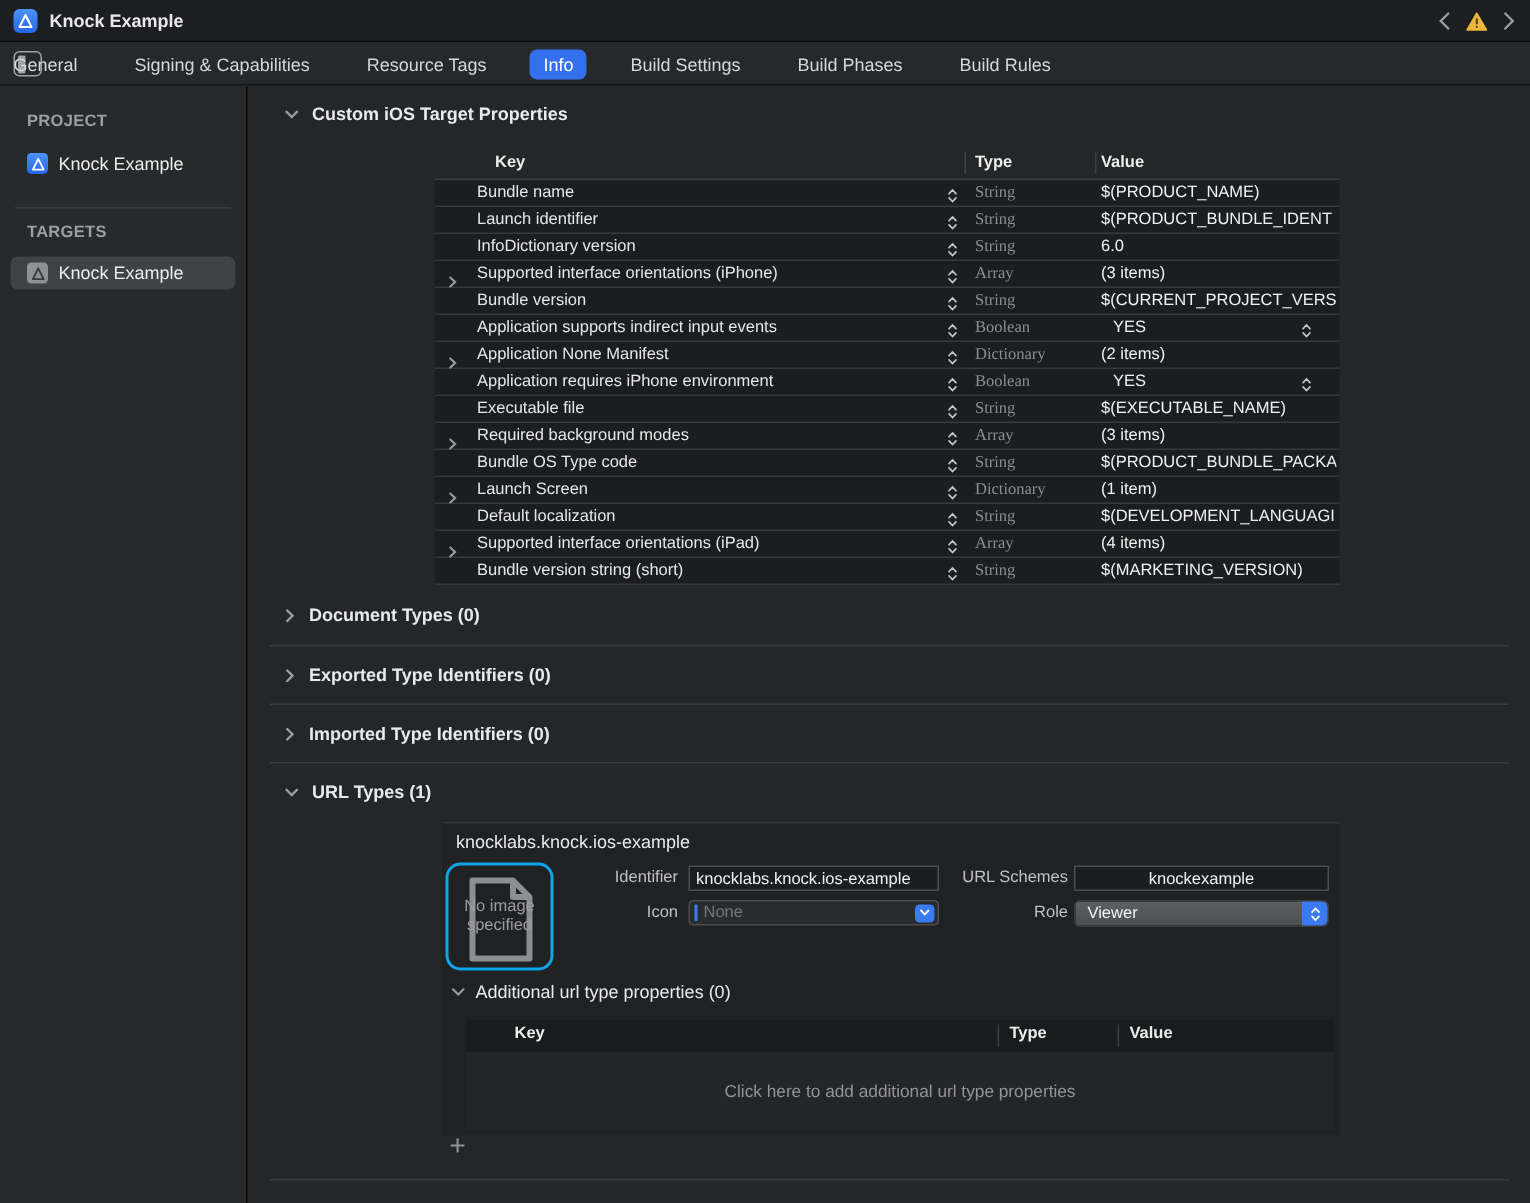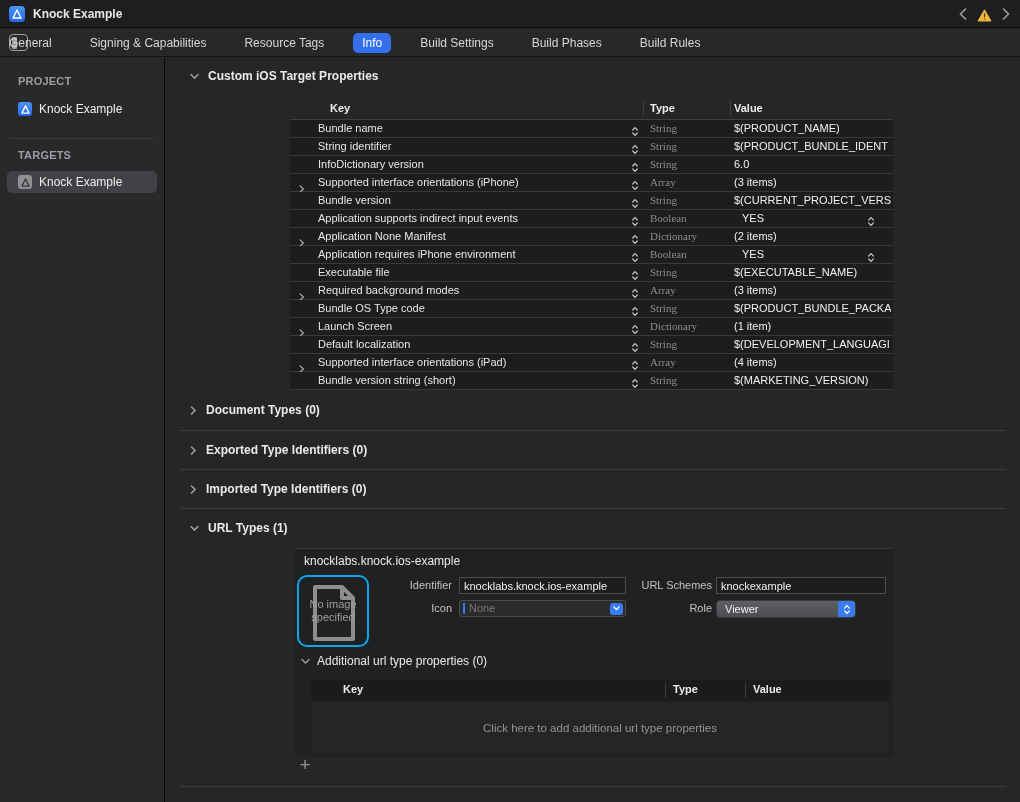--- a/index.html
+++ b/index.html
@@ -204,21 +204,21 @@
         <path d="M1.5 7.6 L4 10.2 L6.5 7.6" fill="none" stroke="#c2c3c5" stroke-width="1.3" stroke-linecap="round"></path>
       </svg>
     </span>
     <span class="rt">String</span>
     <span class="rv">$(PRODUCT_NAME)</span>
 
   </div>
 
   <div class="pt-row">
 
-    <span class="rk">String identifier</span>
+    <span class="rk">Launch identifier</span>
     <span class="stepper">
       <svg width="8" height="11" viewBox="0 0 8 12">
         <path d="M1.5 4.4 L4 1.8 L6.5 4.4" fill="none" stroke="#c2c3c5" stroke-width="1.3" stroke-linecap="round"></path>
         <path d="M1.5 7.6 L4 10.2 L6.5 7.6" fill="none" stroke="#c2c3c5" stroke-width="1.3" stroke-linecap="round"></path>
       </svg>
     </span>
     <span class="rt">String</span>
     <span class="rv">$(PRODUCT_BUNDLE_IDENT</span>
 
   </div>
@@ -484,35 +484,35 @@
           <path d="M3 3 H30 L41 14 V55 H3 Z" fill="none" stroke="#8d8e90" stroke-width="4" stroke-linejoin="round"></path>
           <path d="M30 3 V14 H41" fill="none" stroke="#8d8e90" stroke-width="4" stroke-linejoin="round"></path>
         </svg>
         <div class="ph-text">No image specified</div>
       </div>
 
       <span class="f-label" style="left:0; top:28px; width:157px">Identifier</span>
       <input class="f-input" style="left: 164px; top: 28px; width: 167px;" readonly="" value="knocklabs.knock.ios-example">
 
       <span class="f-label" style="left:334px; top:28px; width:83px">URL Schemes</span>
-      <input class="f-input" style="left: 421px; top: 28px; width: 170px;" readonly="" value="knockexample">
+      <input class="f-input" style="left: 421px; top: 28px; width: 170px; text-align: center;" readonly="" value="knockexample">
 
       <span class="f-label" style="left:0; top:51px; width:157px">Icon</span>
       <div class="combo" style="left:164px; top:51px; width:167px">
         <span class="caret"></span>
         <span class="c-text">None</span>
         <span class="c-btn">
           <svg width="7" height="5" viewBox="0 0 7 5">
               <path d="M1 1 L3.5 3.6 L6 1" fill="none" stroke="#fff" stroke-width="1.3" stroke-linecap="round"></path>
             </svg>
         </span>
       </div>
 
       <span class="f-label" style="left:334px; top:51px; width:83px">Role</span>
-      <div class="popup" style="left:421px; top:51px; width:140px">
+      <div class="popup" style="left:421px; top:51px; width:170px">
         <span class="p-text">Viewer</span>
         <span class="p-btn">
           <svg width="8" height="11" viewBox="0 0 8 12">
             <path d="M1.5 4.4 L4 1.8 L6.5 4.4" fill="none" stroke="#fff" stroke-width="1.3" stroke-linecap="round"></path>
             <path d="M1.5 7.6 L4 10.2 L6.5 7.6" fill="none" stroke="#fff" stroke-width="1.3" stroke-linecap="round"></path>
           </svg>
         </span>
       </div>
 
       <div class="addl-header">

